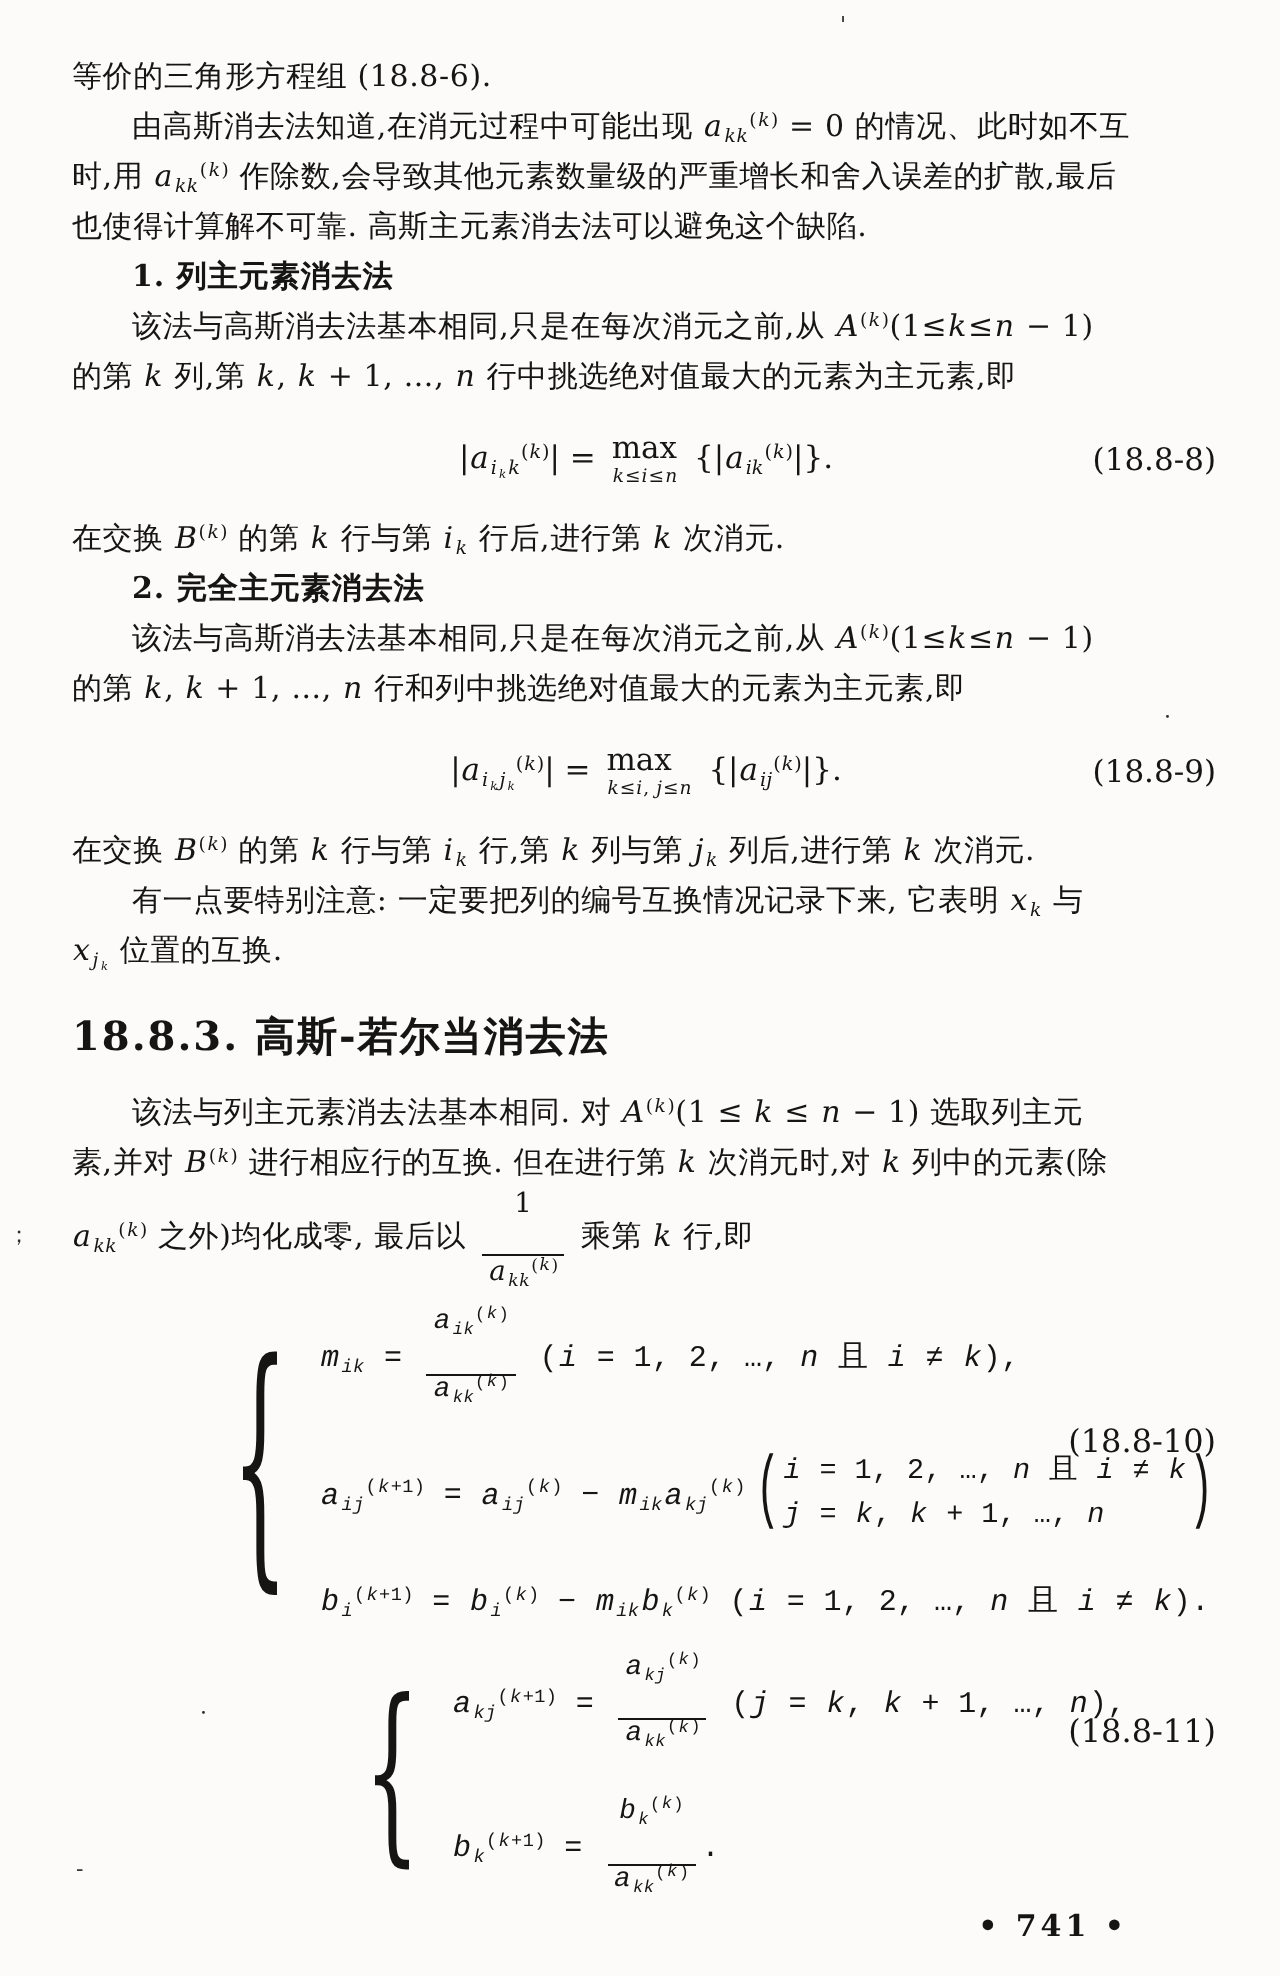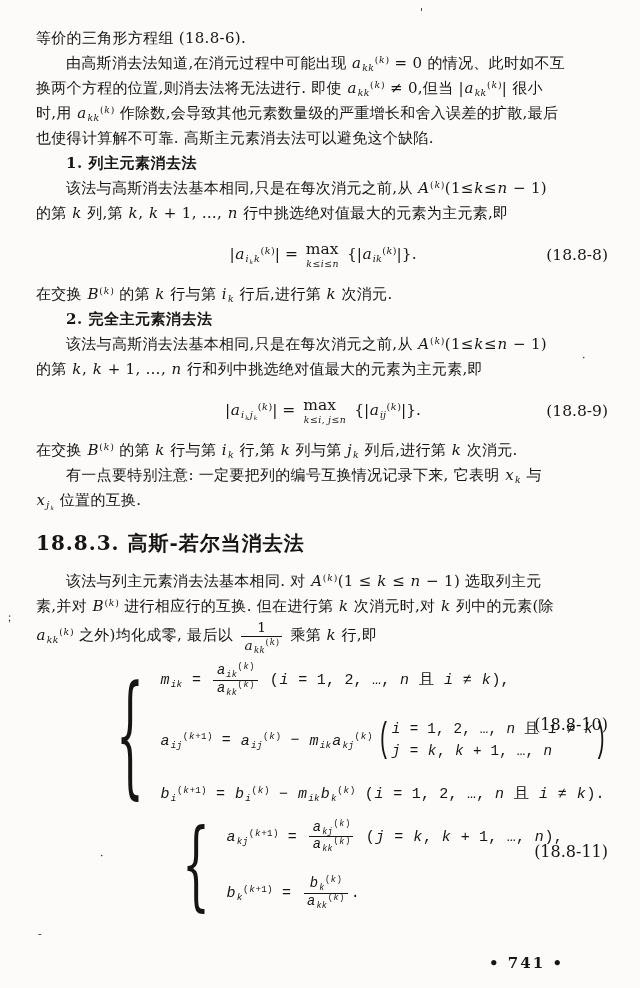--- a/index.html
+++ b/index.html
@@ -19,21 +19,21 @@
   i { font-style:italic; padding:0 0.5px; }
   sub, sup { font-size:62%; line-height:0; }
   sub { vertical-align:-0.35em; }
   sup { vertical-align:0.55em; }
   .frac {
     display:inline-flex; flex-direction:column; align-items:center;
     vertical-align:middle; margin:0 3px; line-height:1.2; font-size:92%;
     text-indent:0;
   }
   .frac .num { padding:0 3px; }
-  .frac .den { border-top:1.4px solid #171513; padding:0 3px; }
+  .frac .den { border-top:1.4px solid #171513; padding:0 3px;margin-top:16px; }
   .limop {
     display:inline-flex; flex-direction:column; align-items:flex-start;
     vertical-align:middle; line-height:1.05; margin:0 3px; text-indent:0;
   }
   .limop .lim { font-size:60%; margin-top:2px; }
   .cases2 { display:inline-flex; align-items:center; vertical-align:middle; margin-left:4px; text-indent:0; }
   .cases2 .stack { display:flex; flex-direction:column; line-height:1.5; font-size:95%; }
   .cases2 .bigparen {
     display:inline-block; transform:scaleY(2.0); transform-origin:center;
     font-size:135%; font-weight:200; padding:0 1px;
@@ -62,21 +62,20 @@
 </head>
 <body>
 
 <div class="page">
 
   <div class="pline">等价的三角形方程组 (18.8-6).</div>
 
 
   <div>
       <div class="pline indent">由高斯消去法知道,在消元过程中可能出现 <i>a</i><sub><i>kk</i></sub><sup>(<i>k</i>)</sup> = 0 的情况、此时如不互</div>
-      <div class="pline">换两个方程的位置,则消去法将无法进行. 即使 <i>a</i><sub><i>kk</i></sub><sup>(<i>k</i>)</sup> ≠ 0,但当 |<i>a</i><sub><i>kk</i></sub><sup>(<i>k</i>)</sup>| 很小</div>
       <div class="pline">时,用 <i>a</i><sub><i>kk</i></sub><sup>(<i>k</i>)</sup> 作除数,会导致其他元素数量级的严重增长和舍入误差的扩散,最后</div>
       <div class="pline">也使得计算解不可靠. 高斯主元素消去法可以避免这个缺陷.</div>
     </div>
 
   <div class="pline indent subtitle">1. 列主元素消去法</div>
   <div>
       <div class="pline indent">该法与高斯消去法基本相同,只是在每次消元之前,从 <i>A</i><sup>(<i>k</i>)</sup>(1≤<i>k</i>≤<i>n</i> − 1)</div>
       <div class="pline">的第 <i>k</i> 列,第 <i>k</i>, <i>k</i> + 1, …, <i>n</i> 行中挑选绝对值最大的元素为主元素,即</div>
     </div>
 

